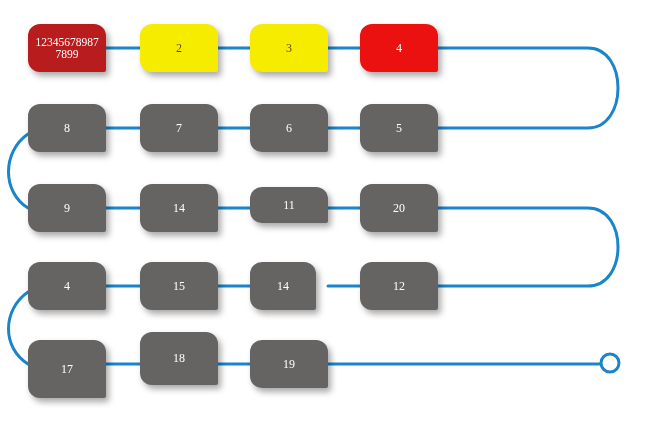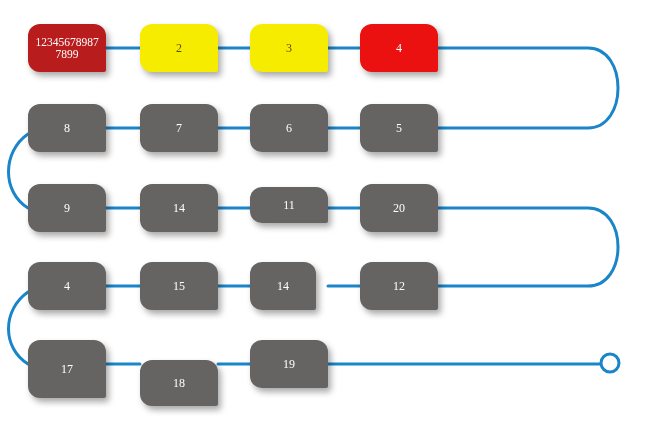--- a/index.html
+++ b/index.html
@@ -124,21 +124,21 @@
       </div>
       <div class="node gray" style="left: 250px; top: 262px; width: 66px; height: 48px;">
         <span class="node-label">14</span>
       </div>
       <div class="node gray" style="left: 360px; top: 262px; width: 78px; height: 48px;">
         <span class="node-label">12</span>
       </div>
       <div class="node gray" style="left: 28px; top: 340px; width: 78px; height: 58px;">
         <span class="node-label">17</span>
       </div>
-      <div class="node gray" style="left: 140px; top: 360px; width: 78px; height: 46px;">
+      <div class="node gray" style="left: 140px; top: 332px; width: 78px; height: 53px;">
         <span class="node-label">18</span>
       </div>
       <div class="node gray" style="left: 250px; top: 340px; width: 78px; height: 48px; align-items: center;">
         <span class="node-label">19</span>
       </div>
     </div>
 
 </div>
 
 </body></html>

